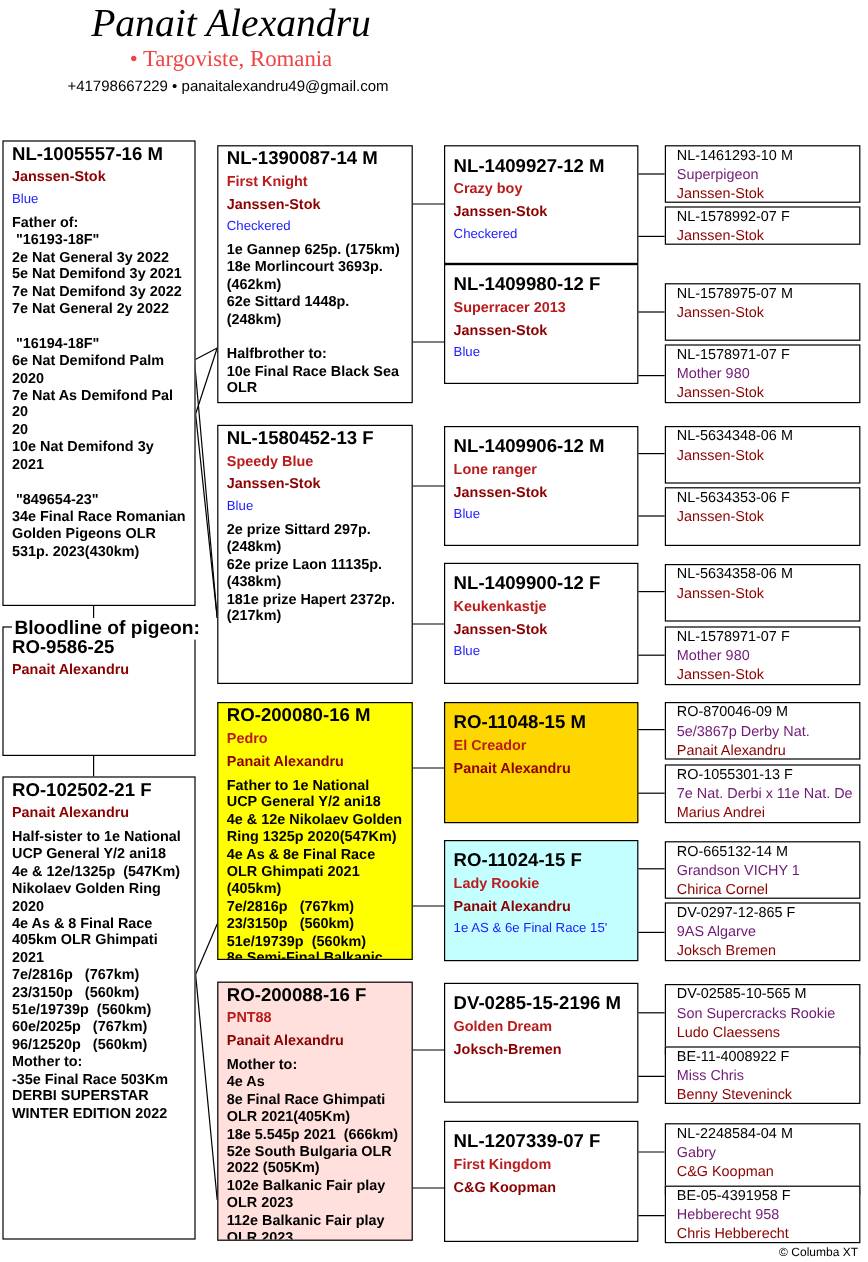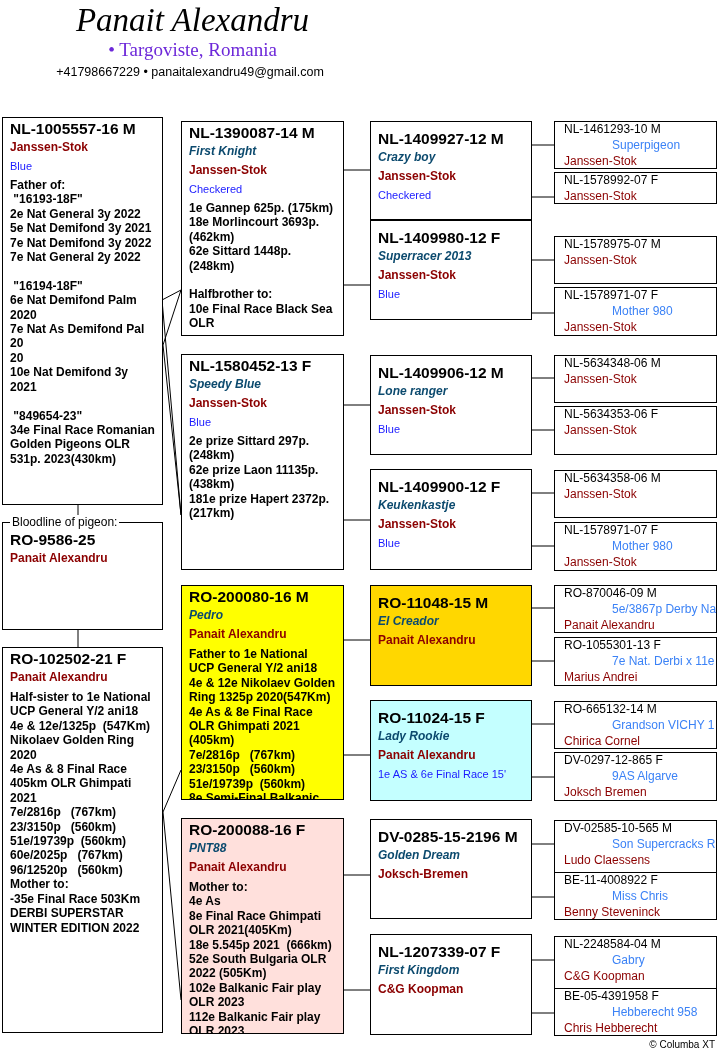--- a/index.html
+++ b/index.html
@@ -1,30 +1,30 @@
 <!DOCTYPE html>
 <html><head>
 <meta charset="utf-8">
 <style>
   html, body { margin:0; padding:0; background:#ffffff; }
   body { width:723px; height:1052px; position:relative; overflow:hidden; font-family:"Liberation Sans", sans-serif; }
   .header-title { position:absolute; left:0; top:2px; width:385px; text-align:center; font-family:"Liberation Serif", serif; font-style:italic; font-size:33px; color:#000; }
-  .header-loc { position:absolute; left:0; top:39px; width:385px; text-align:center; font-family:"Liberation Serif", serif; font-size:19px; color:#6d28d9; }
+  .header-loc { position:absolute; left:0; top:39px; width:385px; text-align:center; font-family:"Liberation Serif", serif; font-size:19px; color:#ef4444; }
   .header-contact { position:absolute; left:0; top:65px; width:380px; text-align:center; font-size:12.5px; color:#000; }
   .box { position:absolute; border:1px solid #000; box-sizing:border-box; background:#fff; padding:2px 7px; overflow:hidden; }
   .ring { font-weight:bold; font-size:15.5px; color:#000; line-height:18px; }
-  .name { font-style:italic; font-weight:bold; font-size:12px; color:#0c4a6e; line-height:19px; }
+  .name { font-weight:bold; font-size:12px; color:#b91c1c; line-height:19px; }
   .breeder { font-weight:bold; font-size:12px; color:#8b0000; line-height:19px; }
   .color { font-size:11px; color:#1a1aff; line-height:18px; }
   .notes { font-weight:bold; font-size:12px; color:#000; line-height:14.4px; white-space:pre-wrap; margin-top:3px; }
   .small { position:absolute; border:1px solid #000; box-sizing:border-box; background:#fff; padding:0 9px; overflow:hidden; }
   .small .sring { font-size:12px; color:#000; line-height:15px; }
-  .small .sname { font-size:12px; color:#3b82f6; line-height:16px; white-space:nowrap;margin-left:48px; }
+  .small .sname { font-size:12px; color:#701a75; line-height:16px; white-space:nowrap; }
   .small .sbreed { font-size:12px; color:#8b0000; line-height:16px; }
-  .legend { position:absolute; left:10px; top:515px; background:#fff; padding:0 2px; font-size:12px; color:#000; }
+  .legend { position:absolute; left:10px; top:515px; background:#fff; padding:0 2px; font-size:16px; color:#000;font-weight:bold; }
   .footer { position:absolute; right:8px; bottom:2px; font-size:10px; color:#000; }
   svg.connectors { position:absolute; left:0; top:0; }
 </style>
 </head>
 <body>
 
 <div class="header-title">Panait Alexandru</div>
 <div class="header-loc">•  Targoviste, Romania</div>
 <div class="header-contact">+41798667229 • panaitalexandru49@gmail.com</div>
 

